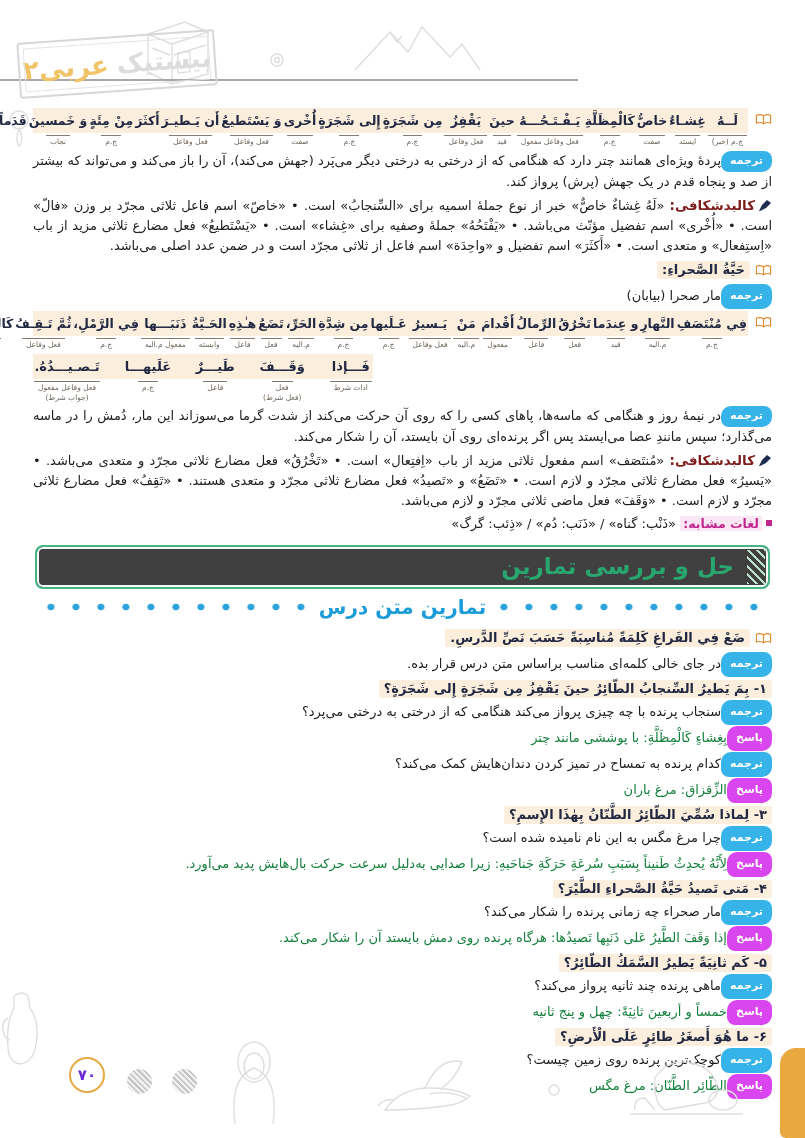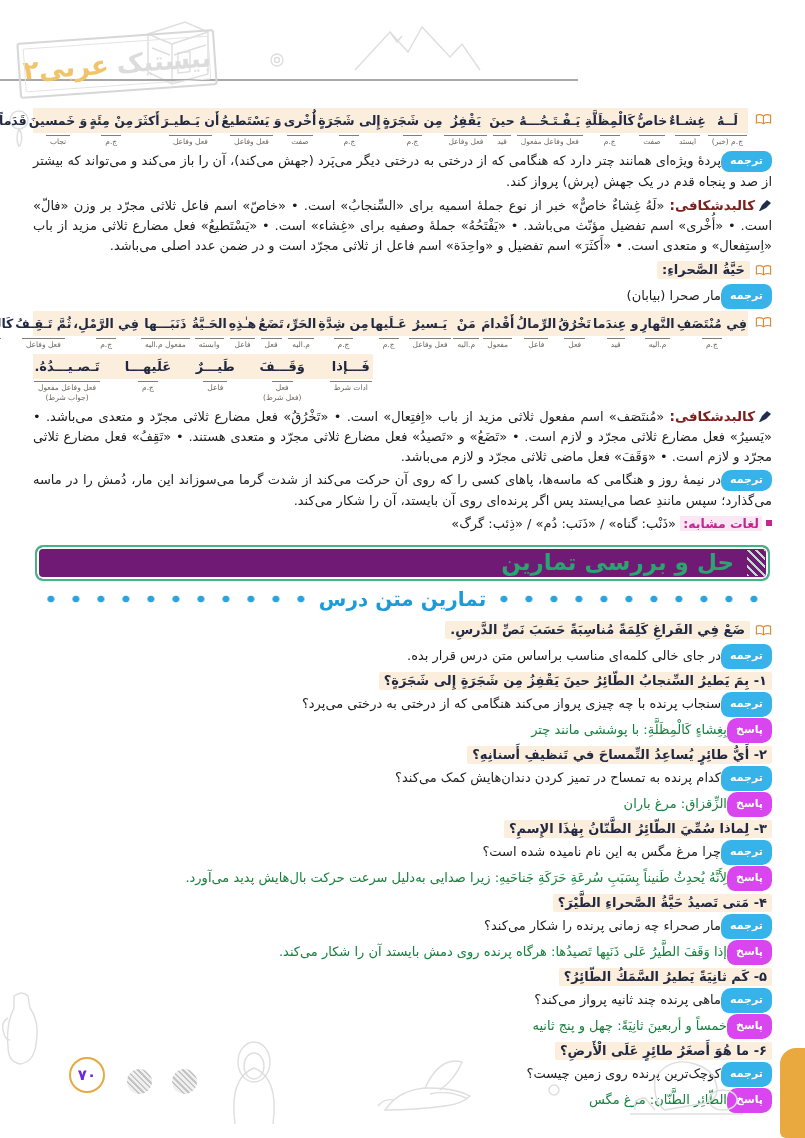--- a/index.html
+++ b/index.html
@@ -61,22 +61,22 @@
   
   .q-line { font-size:13px; line-height:21px; margin:1px 0; position:relative; }
   .q-line .q-text {
     background:#fbeedc; font-weight:bold; color:#202842; padding:1px 5px 2px; border-radius:2px;
   }
   .q-line .book-icon { margin-left:5px; vertical-align:-3px; }
   .tr-line, .a-line { font-size:13px; line-height:21px; margin:1px 0; color:#1d1d1d; }
   .a-line .ans { color:#15803d; }
   
   .banner {
-    position:relative; height:36px; margin:10px 2px 4px;
-    background:#701a75; border:2px solid #46b286; border-radius:8px;
+    position:relative; height:44px; margin:10px 2px 4px;
+    background:#404040; border:2px solid #46b286; border-radius:8px;
     box-shadow:inset 0 0 0 2px #f7fbf9;
   }
   .banner .hatch {
     position:absolute; top:3px; bottom:3px; right:3px; width:18px;
     background:repeating-linear-gradient(45deg,#b9dfca 0 2px,transparent 2px 6px);
   }
   .banner .banner-text {
     position:absolute; right:34px; top:50%; transform:translateY(-54%);
     color:#29a56f; font-weight:bold; font-size:23px; letter-spacing:-0.5px;
   }
@@ -394,25 +394,25 @@
           </span>
 
           <span class="wu">
             <span class="w">تَـصـيـــدُهُ.</span>
             <span class="lbl">فعل وفاعل مفعول</span>
             <span class="lbl2">(جواب شرط)</span>
           </span>
         </div>
     </div>
 
+    <p class="para"><span class="badge blue">ترجمه</span><span>در نیمهٔ روز و هنگامی که ماسه‌ها، پاهای کسی را که روی آن حرکت می‌کند از شدت گرما می‌سوزاند این مار، دُمش را در ماسه می‌گذارد؛ سپس مانندِ عصا می‌ایستد پس اگر پرنده‌ای روی آن بایستد، آن را شکار می‌کند.</span></p>
+
     <p class="para"><span><svg width="14" height="13" viewBox="0 0 14 13" style="vertical-align:-2px; margin-left:3px;">
             <path d="M1 12 L4 6 L9 1 L13 4 L8 9 L2 12 Z" fill="#1e2d50"></path>
           </svg></span><span class="anat-label">کالبدشکافی:</span> <span>«مُنتَصَف» اسم مفعول ثلاثی مزید از باب «اِفتِعال» است. • «تَخْرُقُ» فعل مضارع ثلاثی مجرّد و متعدی می‌باشد. • «یَسیرُ» فعل مضارع ثلاثی مجرّد و لازم است. • «تَضَعُ» و «تَصیدُ» فعل مضارع ثلاثی مجرّد و متعدی هستند. • «تَقِفُ» فعل مضارع ثلاثی مجرّد و لازم است. • «وَقَفَ» فعل ماضی ثلاثی مجرّد و لازم می‌باشد.</span></p>
-
-    <p class="para"><span class="badge blue">ترجمه</span><span>در نیمهٔ روز و هنگامی که ماسه‌ها، پاهای کسی را که روی آن حرکت می‌کند از شدت گرما می‌سوزاند این مار، دُمش را در ماسه می‌گذارد؛ سپس مانندِ عصا می‌ایستد پس اگر پرنده‌ای روی آن بایستد، آن را شکار می‌کند.</span></p>
 
     <p class="para"><span class="sq-bullet"></span><span class="similar-label">لغات مشابه:</span> <span>«ذَنْب: گناه» / «ذَنَب: دُم» / «ذِئب: گرگ»</span></p>
 
     <div class="banner">
       <span class="hatch"></span>
       <span class="banner-text">حل و بررسی تمارین</span>
     </div>
 
     <div class="dots-heading">
       <span class="dotline"></span>
@@ -427,21 +427,20 @@
 
     <div>
 
         <div class="qa-item">
           <div class="q-line"><span class="q-text">۱- بِمَ يَطيرُ السِّنجابُ الطّائِرُ حينَ يَقْفِزُ مِن شَجَرَةٍ إِلى شَجَرَةٍ؟</span></div>
           <div class="tr-line"><span class="badge blue">ترجمه</span><span>سنجاب پرنده با چه چیزی پرواز می‌کند هنگامی که از درختی به درختی می‌پرد؟</span></div>
           <div class="a-line"><span class="badge green">پاسخ</span><span class="ans">بِغِشاءٍ كَالْمِظَلَّةِ: با پوششی مانند چتر</span></div>
         </div>
 
         <div class="qa-item">
-          <div class="q-line"><span class="q-text">۲- أَيُّ طائِرٍ يُساعِدُ التِّمساحَ في تَنظيفِ أَسنانِهِ؟</span></div>
           <div class="tr-line"><span class="badge blue">ترجمه</span><span>کدام پرنده به تمساح در تمیز کردن دندان‌هایش کمک می‌کند؟</span></div>
           <div class="a-line"><span class="badge green">پاسخ</span><span class="ans">الزِّقزاق: مرغ باران</span></div>
         </div>
 
         <div class="qa-item">
           <div class="q-line"><span class="q-text">۳- لِماذا سُمِّيَ الطّائِرُ الطَّنّانُ بِهٰذَا الإِسمِ؟</span></div>
           <div class="tr-line"><span class="badge blue">ترجمه</span><span>چرا مرغ مگس به این نام نامیده شده است؟</span></div>
           <div class="a-line"><span class="badge green">پاسخ</span><span class="ans">لِأَنَّهُ يُحدِثُ طَنيناً بِسَبَبِ سُرعَةِ حَرَكَةِ جَناحَيهِ: زیرا صدایی به‌دلیل سرعت حرکت بال‌هایش پدید می‌آورد.</span></div>
         </div>
 

